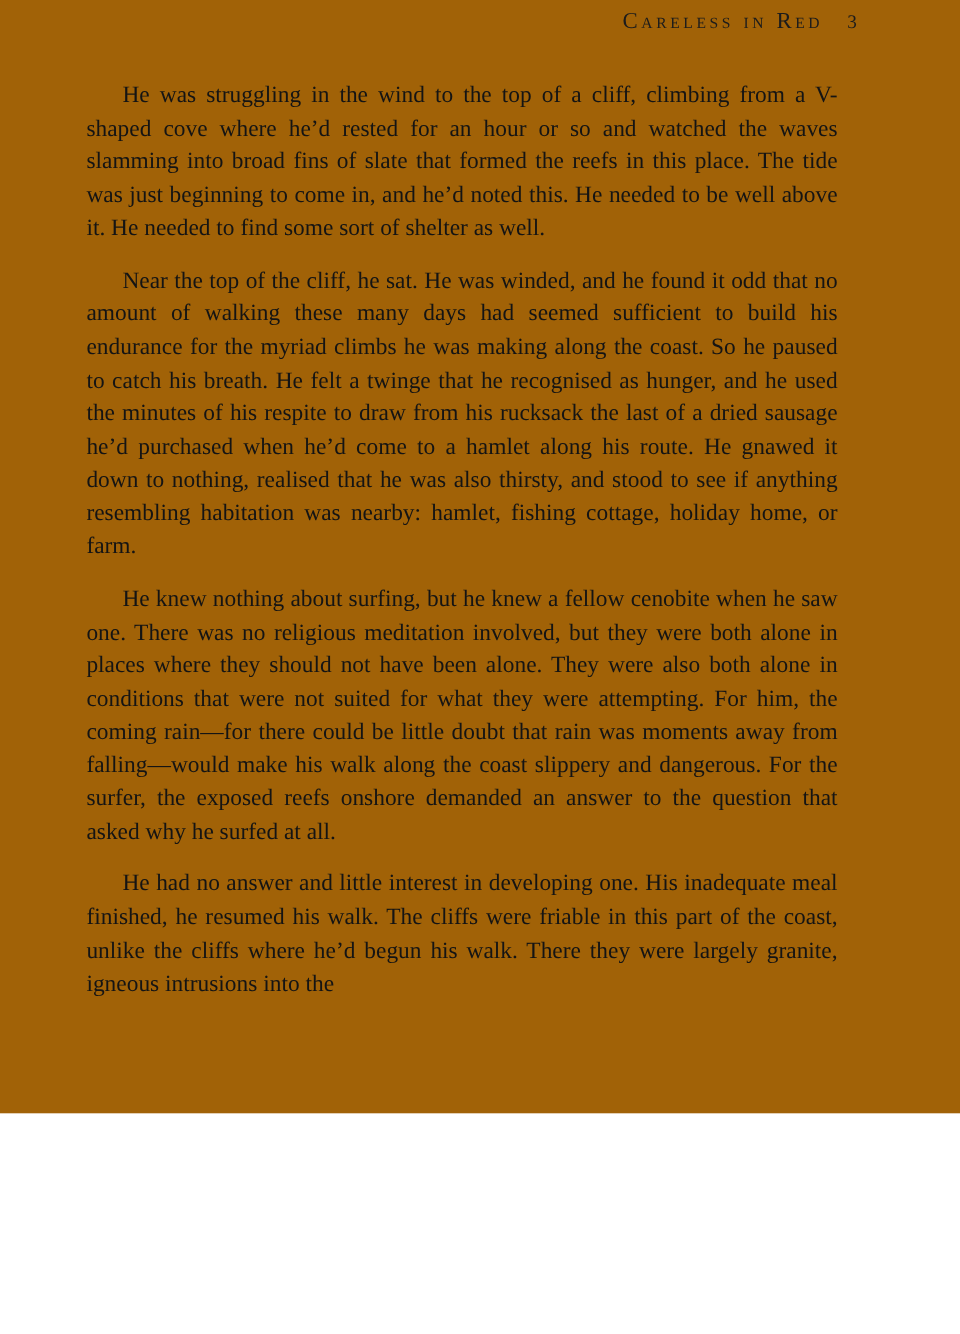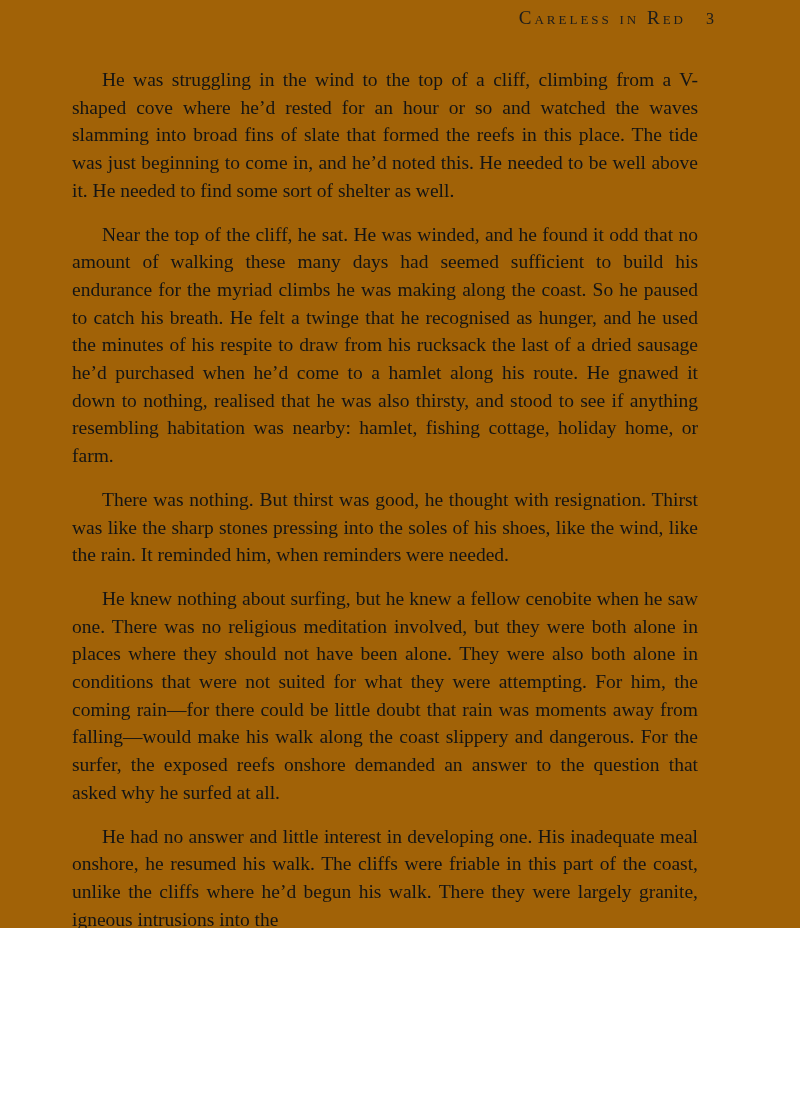--- a/index.html
+++ b/index.html
@@ -52,18 +52,17 @@
 
 <div class="page">
 
   <div class="running-head">
     <span class="book-title">Careless in Red</span><span class="page-number">3</span>
   </div>
 
   <div class="body-text">
     <p>He was struggling in the wind to the top of a cliff, climbing from a V-shaped cove where he’d rested for an hour or so and watched the waves slamming into broad fins of slate that formed the reefs in this place. The tide was just beginning to come in, and he’d noted this. He needed to be well above it. He needed to find some sort of shelter as well.</p>
     <p>Near the top of the cliff, he sat. He was winded, and he found it odd that no amount of walking these many days had seemed sufficient to build his endurance for the myriad climbs he was making along the coast. So he paused to catch his breath. He felt a twinge that he recognised as hunger, and he used the minutes of his respite to draw from his rucksack the last of a dried sausage he’d purchased when he’d come to a hamlet along his route. He gnawed it down to nothing, realised that he was also thirsty, and stood to see if anything resembling habitation was nearby: hamlet, fishing cottage, holiday home, or farm.</p>
-    <p>There was nothing. But thirst was good, he thought with resignation. Thirst was like the sharp stones pressing into the soles of his shoes, like the wind, like the rain. It reminded him, when reminders were needed.</p>
     <p>He knew nothing about surfing, but he knew a fellow cenobite when he saw one. There was no religious meditation involved, but they were both alone in places where they should not have been alone. They were also both alone in conditions that were not suited for what they were attempting. For him, the coming rain—for there could be little doubt that rain was moments away from falling—would make his walk along the coast slippery and dangerous. For the surfer, the exposed reefs onshore demanded an answer to the question that asked why he surfed at all.</p>
-    <p>He had no answer and little interest in developing one. His inadequate meal onshore, he resumed his walk. The cliffs were friable in this part of the coast, unlike the cliffs where he’d begun his walk. There they were largely granite, igneous intrusions into the</p>
+    <p>He had no answer and little interest in developing one. His inadequate meal finished, he resumed his walk. The cliffs were friable in this part of the coast, unlike the cliffs where he’d begun his walk. There they were largely granite, igneous intrusions into the</p>
   </div>
 
 </div>
 
 </body></html>

